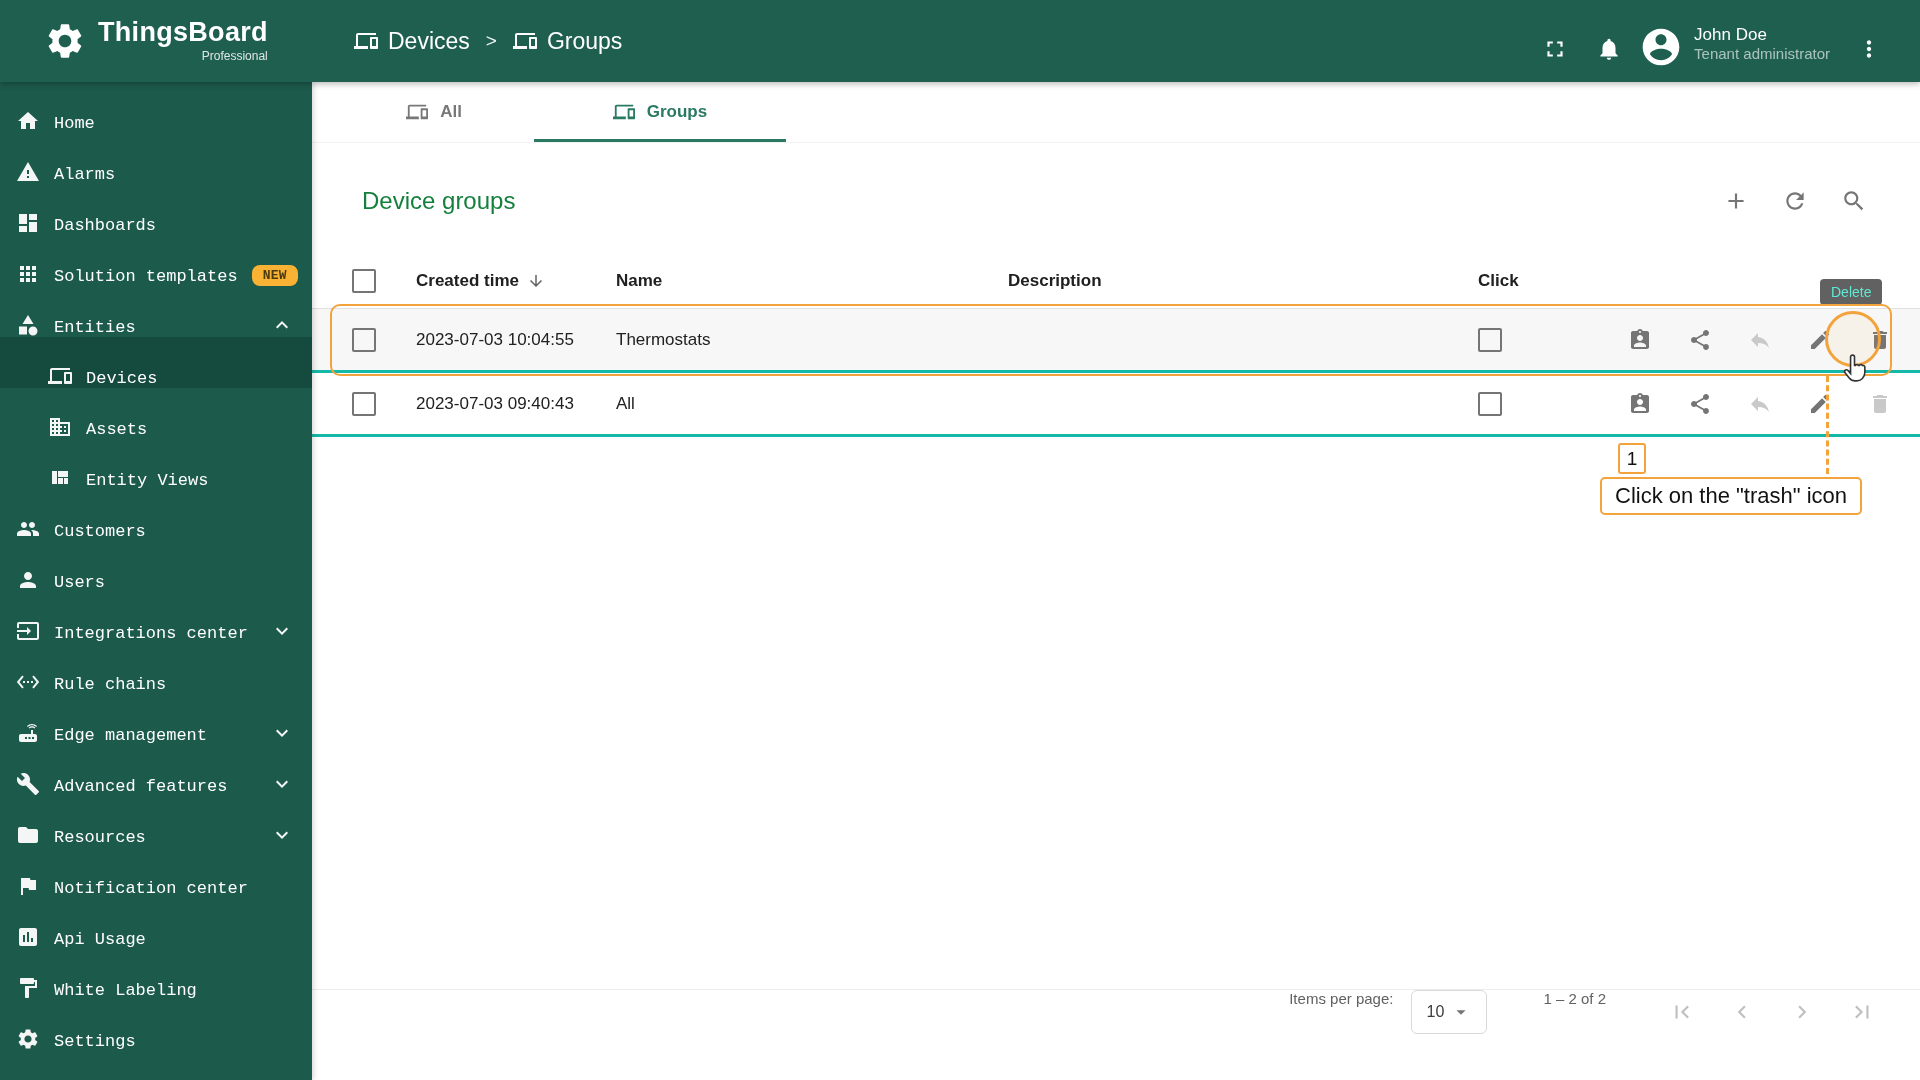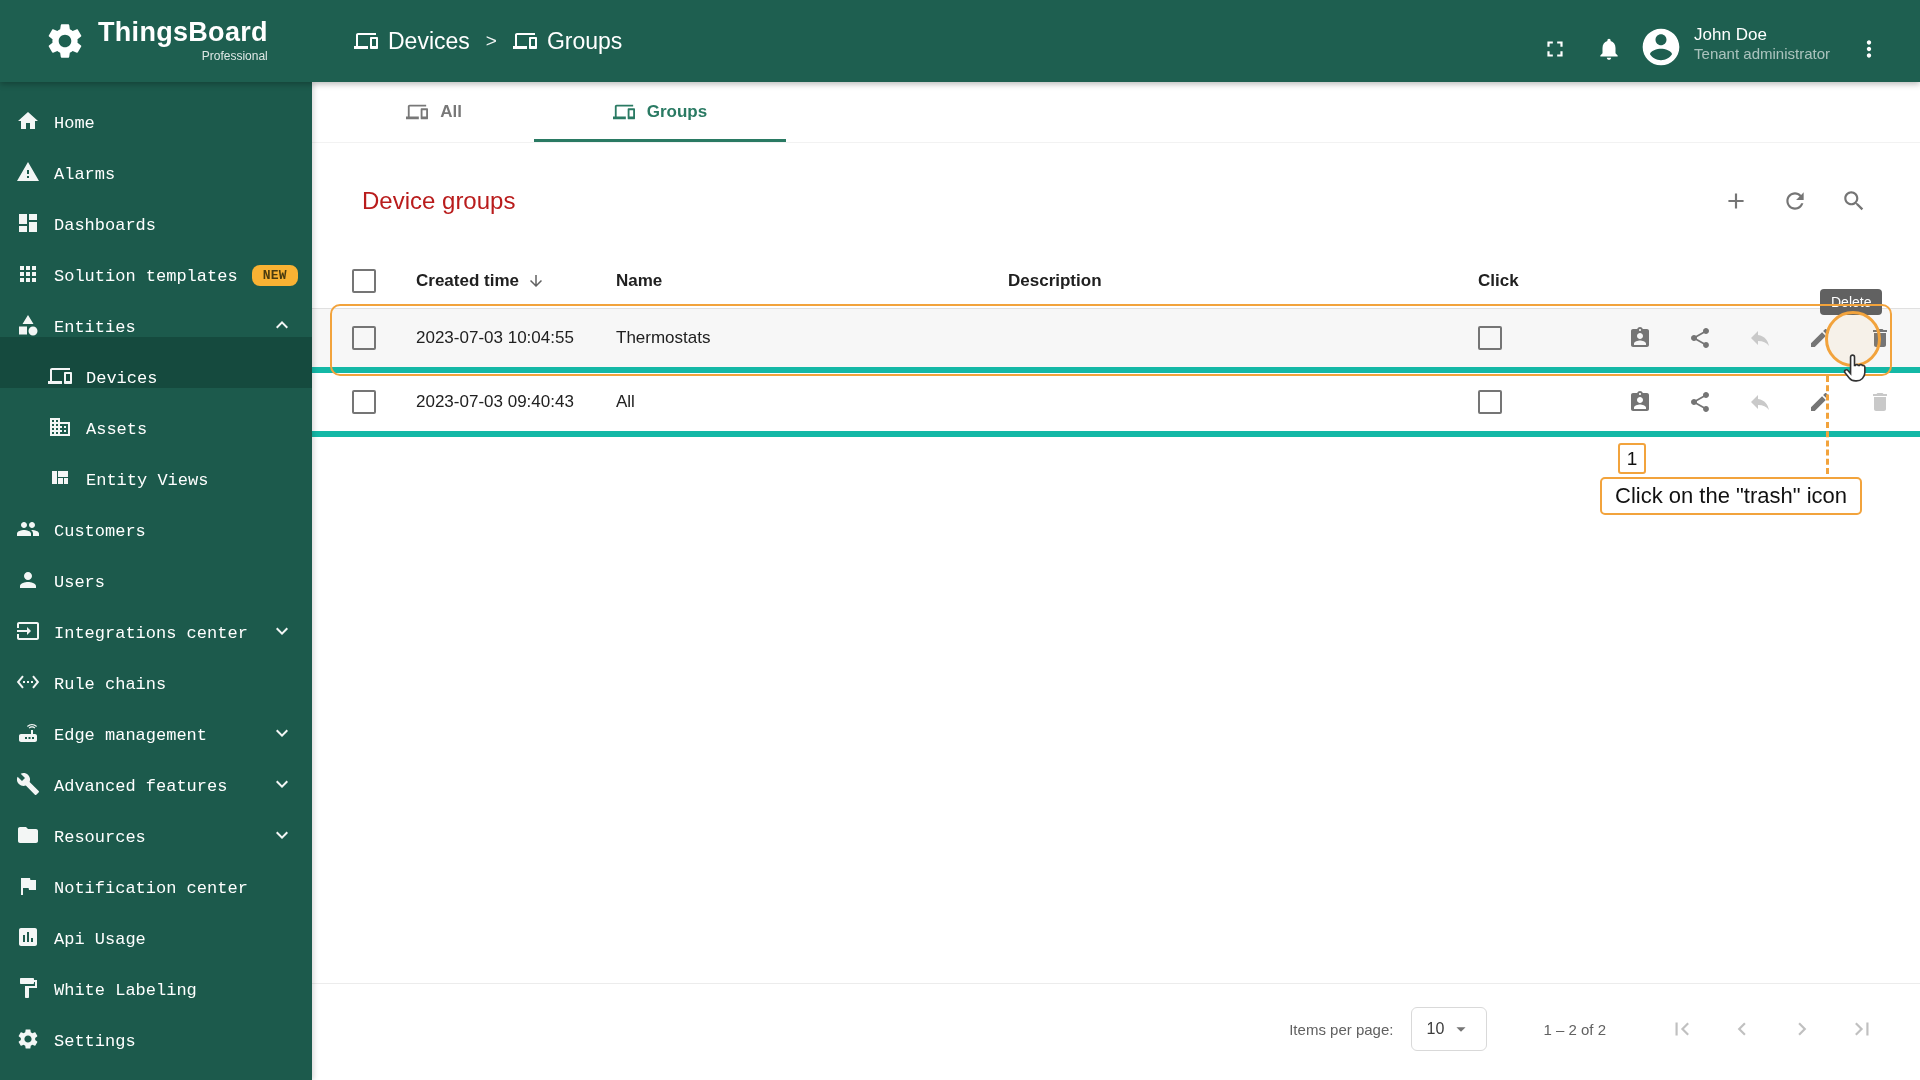--- a/index.html
+++ b/index.html
@@ -44,62 +44,62 @@
   .tabbar{height:60px;display:flex;align-items:stretch;padding-left:22px;border-bottom:1px solid rgba(0,0,0,.05);}
   .tab{display:flex;align-items:center;justify-content:center;gap:12px;font-size:17px;font-weight:600;
        color:#787878;position:relative;cursor:pointer;}
   .tab-all{width:200px;}
   .tab-groups{width:252px;}
   .tab svg{width:22px;height:22px;}
   .tab.active{color:#2A7A63;}
   .tab.active::after{content:"";position:absolute;left:0;right:0;bottom:0;height:3px;background:#2A7A63;}
 
   .card-head{display:flex;align-items:center;height:64px;margin-top:26px;padding:0 44px 0 50px;}
-  .card-title{font-size:24px;font-weight:500;color:#b91c1c;}
+  .card-title{font-size:24px;font-weight:500;color:#15803d;}
   .card-actions{margin-left:auto;display:flex;gap:15px;}
   .cbtn{width:44px;height:44px;display:flex;align-items:center;justify-content:center;color:#757575;
         background:none;border:none;cursor:pointer;}
   .cbtn svg{width:26px;height:26px;}
 
   .thead,.trow{display:flex;align-items:center;box-sizing:border-box;padding-left:40px;}
   .thead{height:56px;margin-top:20px;border-bottom:1px solid #e0e0e0;font-size:17px;font-weight:700;color:#202020;}
-  .trow{height:64px;border-bottom:6px solid #14b8a6;font-size:17px;color:#212121;}
+  .trow{height:64px;border-bottom:3px solid #14b8a6;font-size:17px;color:#212121;}
   .trow.highlight{background:#f7f7f7;}
   .col-check{width:64px;flex:none;display:flex;align-items:center;}
   .col-created{width:200px;flex:none;display:flex;align-items:center;gap:8px;}
   .col-name{width:392px;flex:none;}
   .col-desc{width:470px;flex:none;}
   .col-public{width:140px;flex:none;display:flex;align-items:center;}
   .col-actions{margin-left:auto;display:flex;gap:16px;padding-right:44px;}
   .checkbox{width:20px;height:20px;border:2px solid #757575;border-radius:2px;background:transparent;display:inline-block;cursor:pointer;}
   .sort-icon{width:18px;height:18px;color:#616161;}
   .abtn{width:44px;height:44px;display:flex;align-items:center;justify-content:center;color:#757575;
         background:none;border:none;cursor:pointer;}
   .abtn svg{width:24px;height:24px;}
   .abtn.disabled{color:#c9c9c9;cursor:default;}
 
   
-  .paginator{position:absolute;left:0;right:0;bottom:6px;height:90px;display:flex;align-items:center;
+  .paginator{position:absolute;left:0;right:0;bottom:0;height:90px;display:flex;align-items:flex-start;
              justify-content:flex-end;padding-right:36px;border-top:1px solid #ececec;background:#fff;}
   .pg-label{font-size:15px;color:#616161;}
   .pg-select{margin-left:18px;width:74px;height:42px;border:1px solid #d9d9d9;border-radius:6px;
              display:flex;align-items:center;justify-content:center;gap:6px;font-size:16px;color:#3c3c3c;cursor:pointer;}
   .pg-select svg{width:22px;height:22px;color:#757575;}
   .pg-range{font-size:15px;color:#616161;margin:0 54px 0 56px;}
   .pg-nav{display:flex;gap:16px;}
   .pbtn{width:44px;height:44px;display:flex;align-items:center;justify-content:center;color:#c0c0c0;
         background:none;border:none;cursor:default;}
   .pbtn svg{width:26px;height:26px;}
 
   
   .ann{position:absolute;z-index:30;pointer-events:none;}
   .ann-row-border{left:330px;top:304px;width:1562px;height:72px;border:2px solid #F2A33C;border-radius:10px;box-sizing:border-box;}
   .ann-circle{left:1825px;top:311px;width:56px;height:56px;border:3px solid #F2A33C;border-radius:50%;
               box-sizing:border-box;background:rgba(242,163,60,.07);}
-  .ann-tooltip{left:1820px;top:289px;background:#616161;color:#ffffff;font-size:14px;padding:5px 11px;border-radius:4px;}
+  .ann-tooltip{left:1820px;top:279px;background:#616161;color:#5eead4;font-size:14px;padding:5px 11px;border-radius:4px;}
   .ann-cursor{left:1839px;top:352px;width:32px;height:32px;}
   .ann-dash{left:1826px;top:376px;height:98px;width:0;border-left:3px dashed #F2A33C;}
   .ann-step{left:1618px;top:443px;width:28px;height:31px;border:2px solid #F2A33C;border-radius:3px;background:#fff;
             display:flex;align-items:center;justify-content:center;font-size:19px;color:#111;box-sizing:border-box;}
   .ann-label{left:1600px;top:477px;height:38px;border:2px solid #F2A33C;border-radius:5px;background:#fff;
              display:flex;align-items:center;padding:0 13px;font-size:22px;color:#111;box-sizing:border-box;white-space:nowrap;}
 </style>
 </head>
 <body>
 

